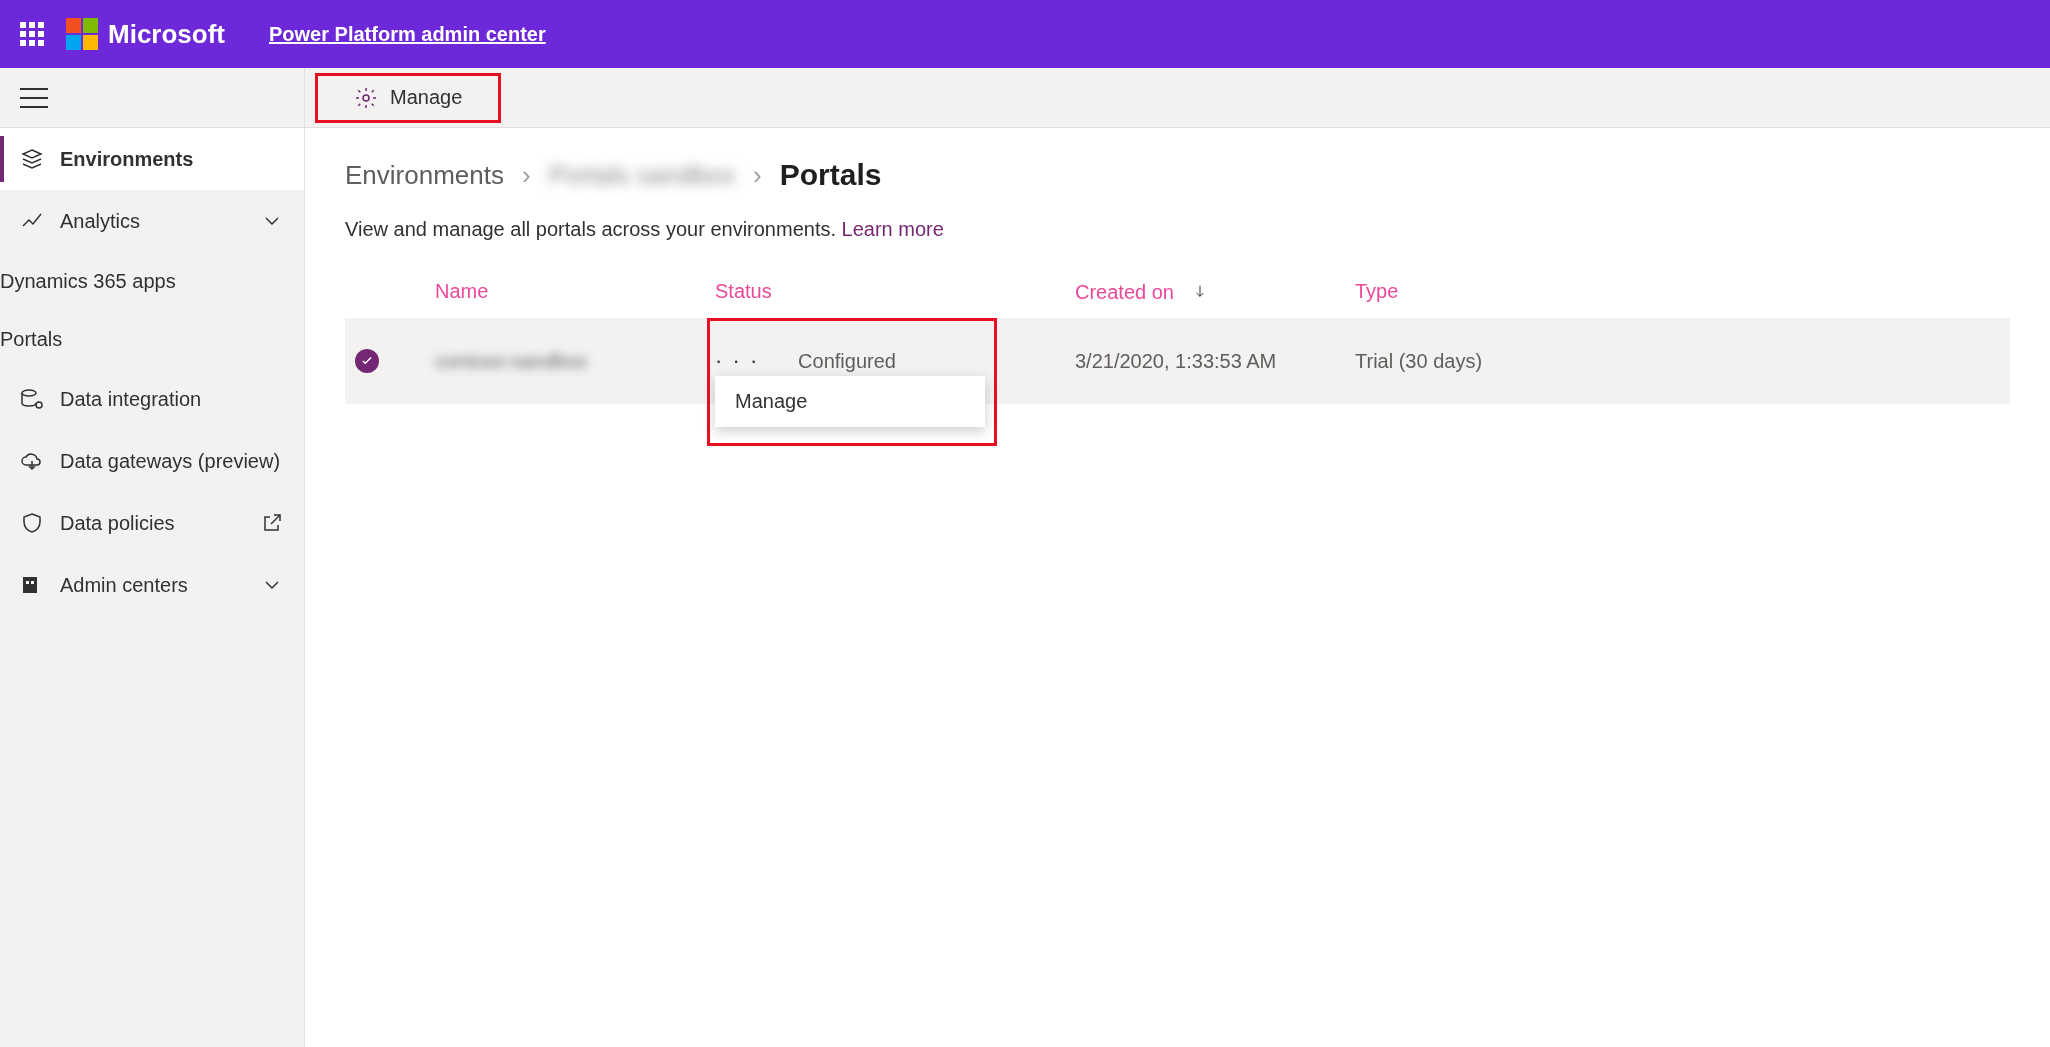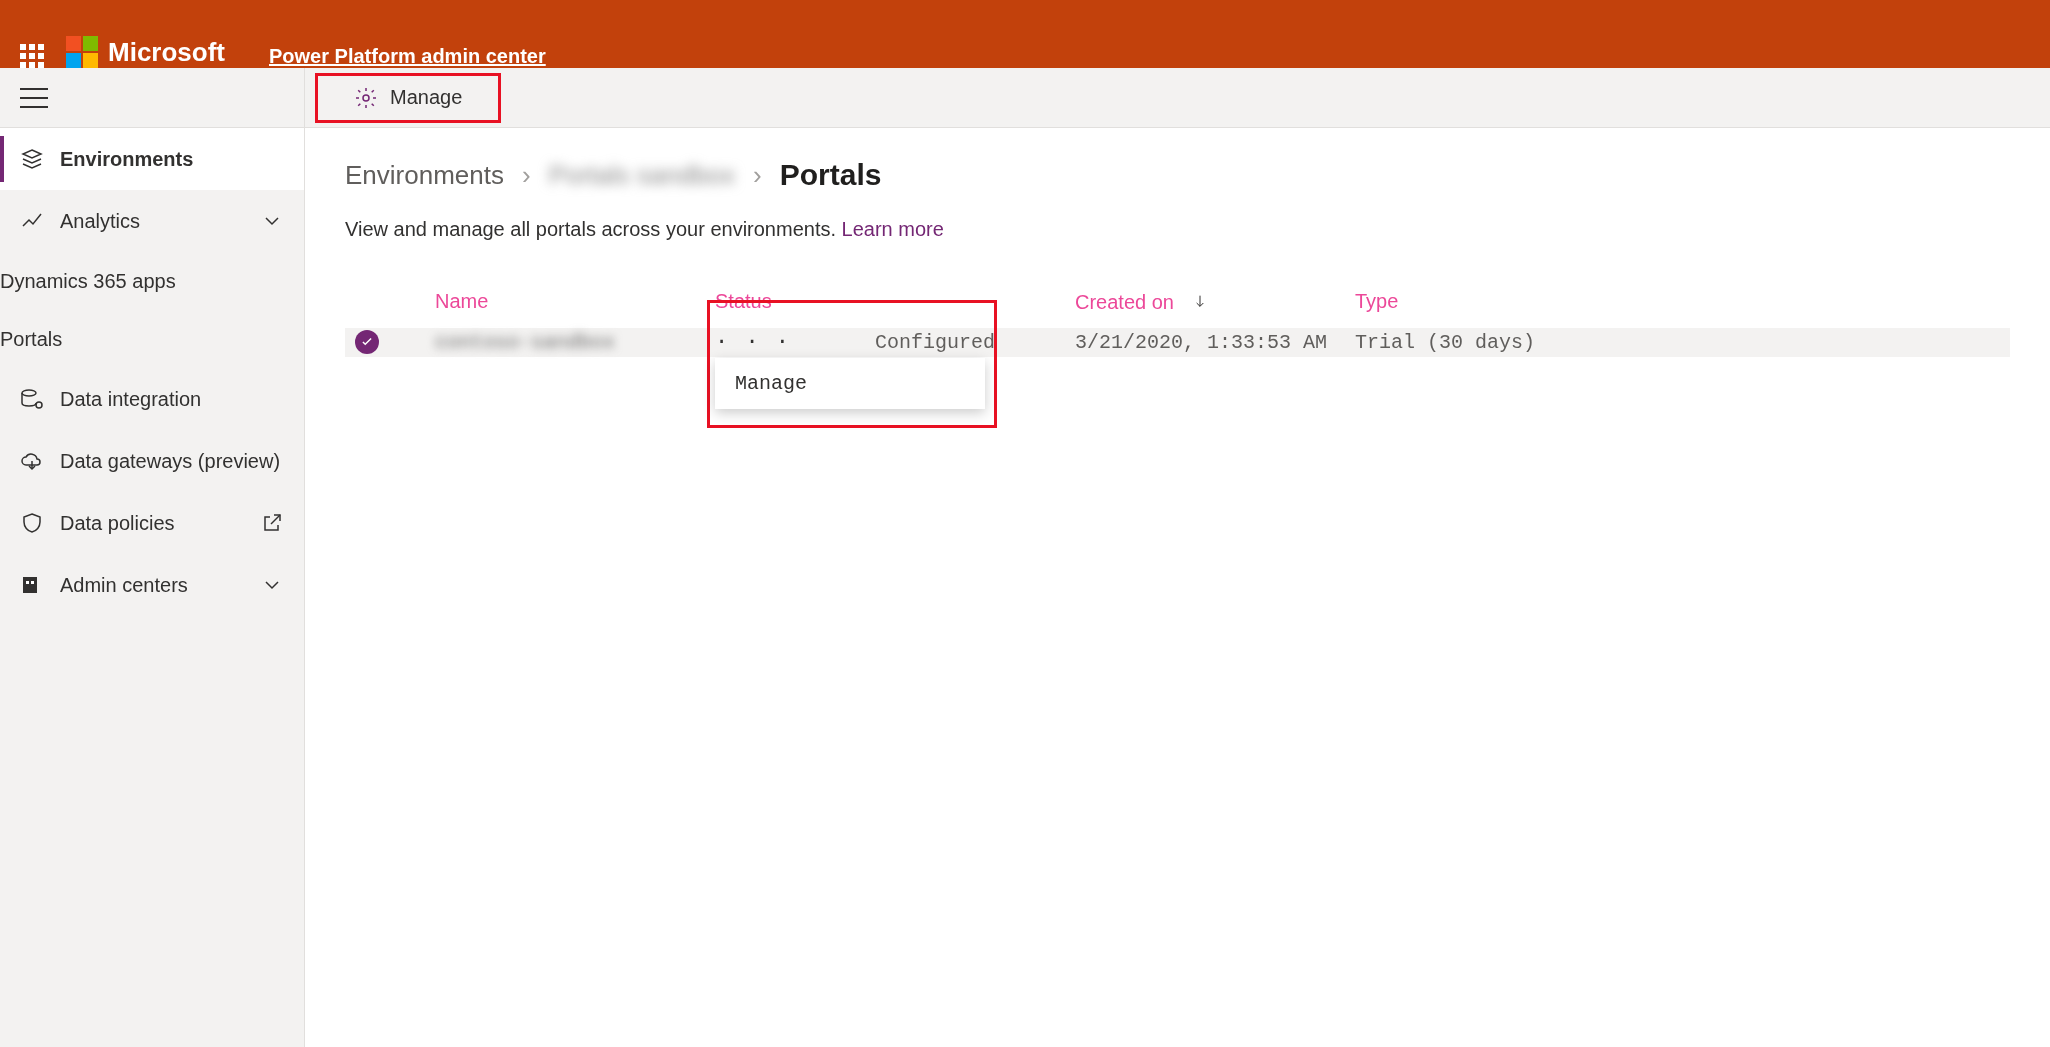--- a/index.html
+++ b/index.html
@@ -1,20 +1,20 @@
 <!DOCTYPE html>
 <html><head>
 <meta charset="utf-8">
 <style>
   * { box-sizing: border-box; margin: 0; padding: 0; }
   html, body { width: 100%; height: 100%; font-family: "Segoe UI", Arial, sans-serif; color: #323130; }
   body { display: flex; flex-direction: column; background:#fff; }
 
   
-  .topbar { background:#c2410c; color:#fff; height:68px; display:flex; align-items:flex-end; padding:0 20px; gap:22px; }
+  .topbar { background:#6d28d9; color:#fff; height:68px; display:flex; align-items:center; padding:0 20px; gap:22px; }
   .waffle { width:24px; height:24px; display:grid; grid-template-columns:repeat(3,6px); grid-template-rows:repeat(3,6px); gap:3px; }
   .waffle span { background:#fff; width:6px; height:6px; }
   .mslogo { display:flex; align-items:center; gap:10px; }
   .mslogo .sq { width:32px; height:32px; display:grid; grid-template-columns:1fr 1fr; grid-template-rows:1fr 1fr; gap:2px;}
   .mslogo .sq div:nth-child(1){background:#f25022;}
   .mslogo .sq div:nth-child(2){background:#7fba00;}
   .mslogo .sq div:nth-child(3){background:#00a4ef;}
   .mslogo .sq div:nth-child(4){background:#ffb900;}
   .mslogo-text { font-size:26px; font-weight:600; color:#fff; }
   .app-title { font-size:20px; font-weight:600; margin-left:22px;text-decoration:underline; }
@@ -40,28 +40,28 @@
   .cmdbar { height:60px; background:#f3f2f1; border-bottom:1px solid #e1dfdd; display:flex; align-items:center; padding-left:10px;}
   .cmd-highlight { border:3px solid #e81123; padding:0; }
   .cmd-button { display:flex; align-items:center; gap:12px; padding:10px 36px; font-size:20px; cursor:pointer;}
   .gear svg { stroke:#742774; }
 
   .page { padding:30px 40px 0 40px; background:#fff; flex:1; }
   .breadcrumb { display:flex; align-items:center; gap:18px; font-size:26px; color:#605e5c; margin-bottom:26px;}
   .breadcrumb .sep { color:#a19f9d;}
   .breadcrumb .current { color:#201f1e; font-weight:600; font-size:30px;}
   .blurred { filter: blur(6px); color:#888; }
-  .desc { font-size:20px; color:#323130; margin-bottom:34px;}
+  .desc { font-size:20px; color:#323130; margin-bottom:24px;}
   .desc a { color:#742774; text-decoration:none;}
 
   table { width:100%; border-collapse:collapse; font-size:20px;}
   th { text-align:left; font-weight:400; padding:14px 10px; color:#ec4899;}
   .sort-arrow{margin-left:8px;}
   tbody tr { background:#f3f2f1;}
-  td { padding:2px 10px; color:#605e5c; vertical-align:middle; position:relative;font-family:Liberation Mono, monospace;}
+  td { padding:30px 10px; color:#605e5c; vertical-align:middle; position:relative;}
   .checkcircle { width:24px;height:24px;border-radius:50%;background:#742774;display:inline-flex;align-items:center;justify-content:center;}
   .checkcircle svg{stroke:#fff;stroke-width:2.5;}
   .rowname { filter: blur(5px); color:#666;}
   .more-dots { font-size:22px; letter-spacing:2px; color:#323130; cursor:pointer;}
   
   .context-wrap{position:relative;}
   .context-highlight{position:absolute; left:-8px; top:-30px; width:290px; height:128px; border:3px solid #e81123; pointer-events:none;}
   .context-menu { position:absolute; left:0; top:28px; width:270px; background:#fff; box-shadow:0 4px 12px rgba(0,0,0,0.2); padding:14px 20px; font-size:20px; color:#323130; z-index:5;}
 
   .col-check{width:80px;}

